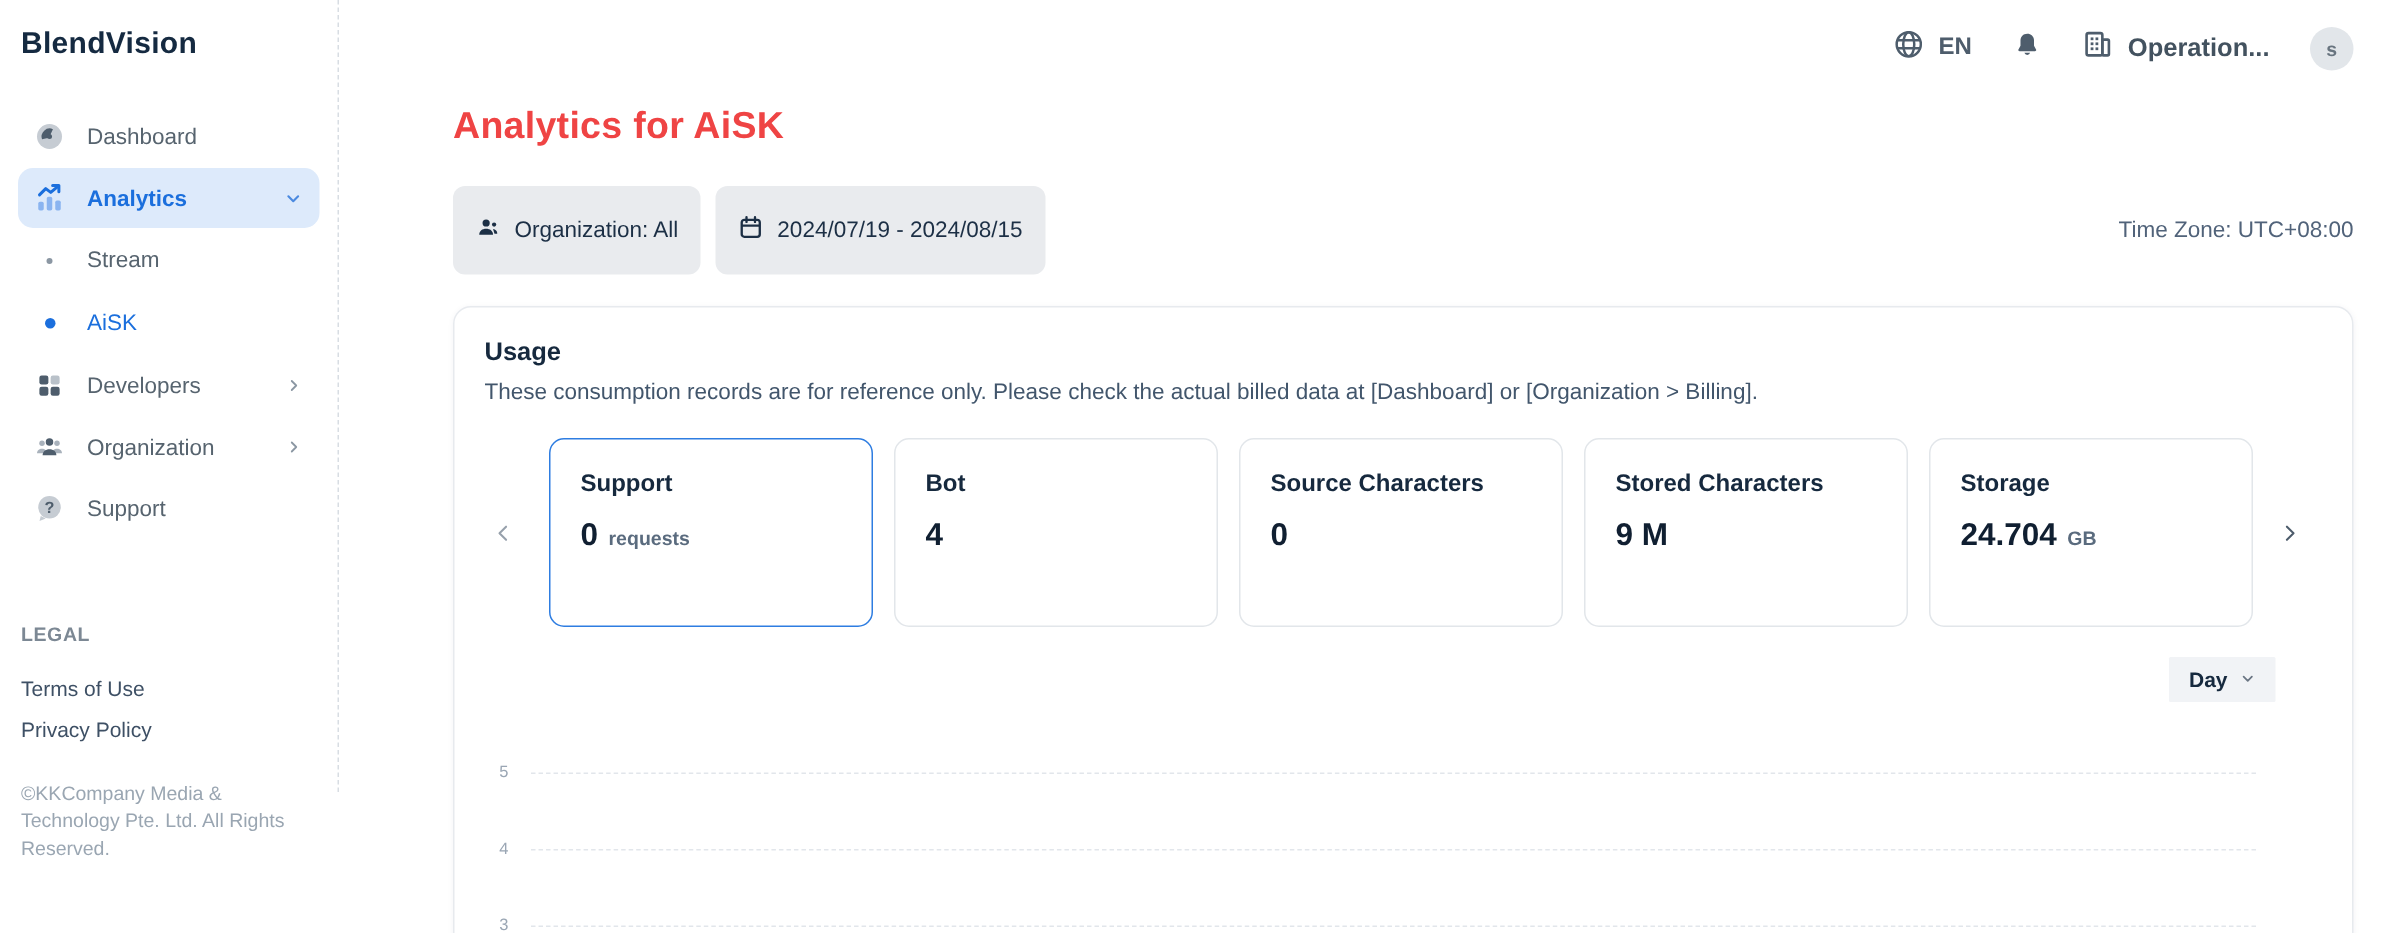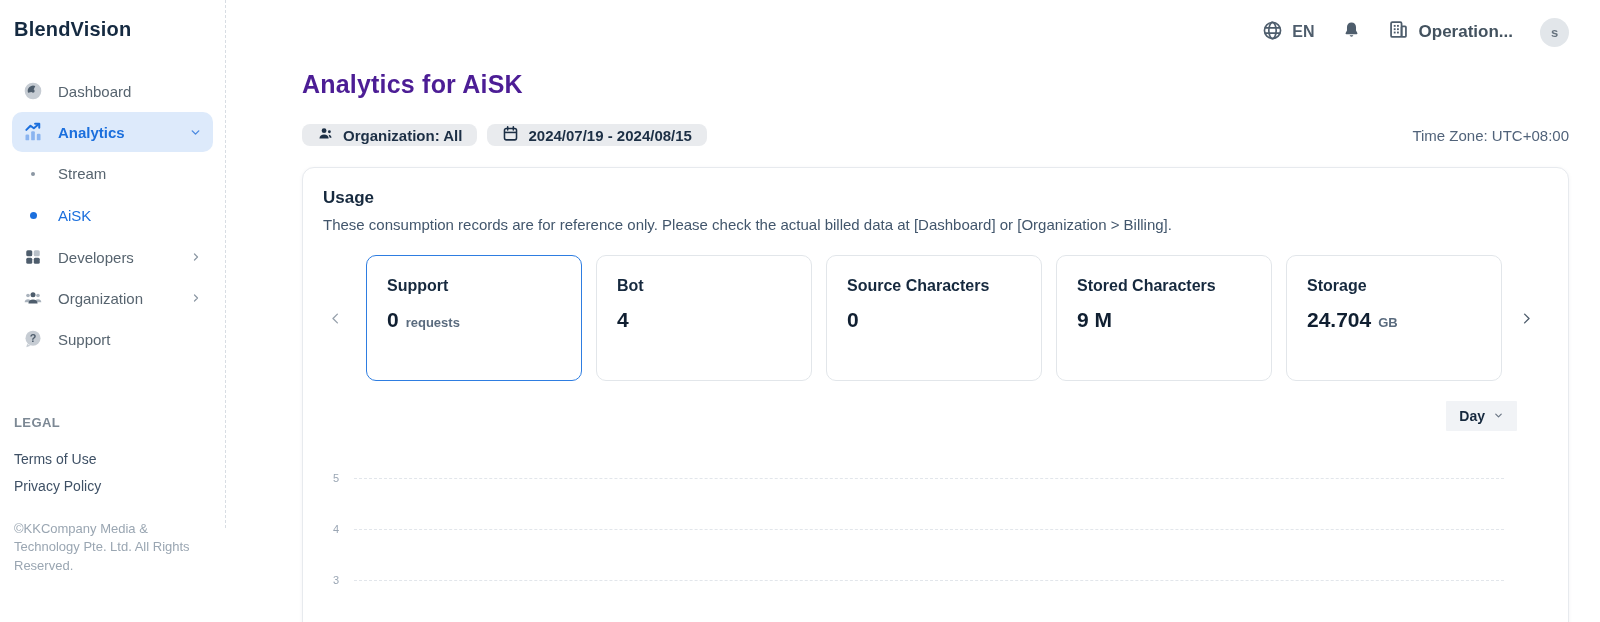--- a/index.html
+++ b/index.html
@@ -32,25 +32,25 @@
   
   .main { flex:1; padding:0 59px 0 76px; }
   .topbar { height:50px; display:flex; align-items:center; justify-content:flex-end;
     gap:27px; padding-top:14px; }
   .lang { display:flex; align-items:center; gap:9px; font-size:16px; font-weight:700; color:#4e5d6c; cursor:pointer; }
   .bell { display:flex; cursor:pointer; }
   .orgsel { display:flex; align-items:center; gap:10px; font-size:17px; font-weight:700; color:#43525f; cursor:pointer; }
   .avatar { width:29px; height:29px; border-radius:50%; background:#e2e6ea; color:#68747f;
     font-size:13px; font-weight:700; display:flex; align-items:center; justify-content:center; cursor:pointer; }
 
-  .page-title { margin-top:20px; font-size:25px; font-weight:800; color:#4c1d95; letter-spacing:.2px; }
+  .page-title { margin-top:20px; font-size:25px; font-weight:800; color:#ef4444; letter-spacing:.2px; }
   .filter-row { margin-top:25px; display:flex; align-items:center; }
   .chips { display:flex; gap:10px; }
   .chip { display:flex; align-items:center; gap:9px; background:#e9ebee; border-radius:8px;
-    padding:1px 15px; font-size:15px; font-weight:700; color:#1c2f45; cursor:pointer; }
+    padding:19px 15px; font-size:15px; font-weight:400; color:#1c2f45; cursor:pointer; }
   .timezone { margin-left:auto; font-size:15px; color:#51637a; }
 
   .panel { margin-top:21px; background:#fff; border:1px solid #e7eaee; border-radius:12px;
     box-shadow:0 1px 4px rgba(23,43,77,.05); padding:20px 18px 60px; height:560px; }
   .usage-title { font-size:17px; font-weight:800; color:#16293e; padding-left:2px; }
   .usage-desc { margin-top:8px; font-size:15px; color:#42566c; padding-left:2px; }
 
   .carousel { margin-top:22px; display:flex; align-items:center; }
   .car-btn { flex:0 0 28px; display:flex; justify-content:center; align-items:center;
     height:126px; cursor:pointer; }

